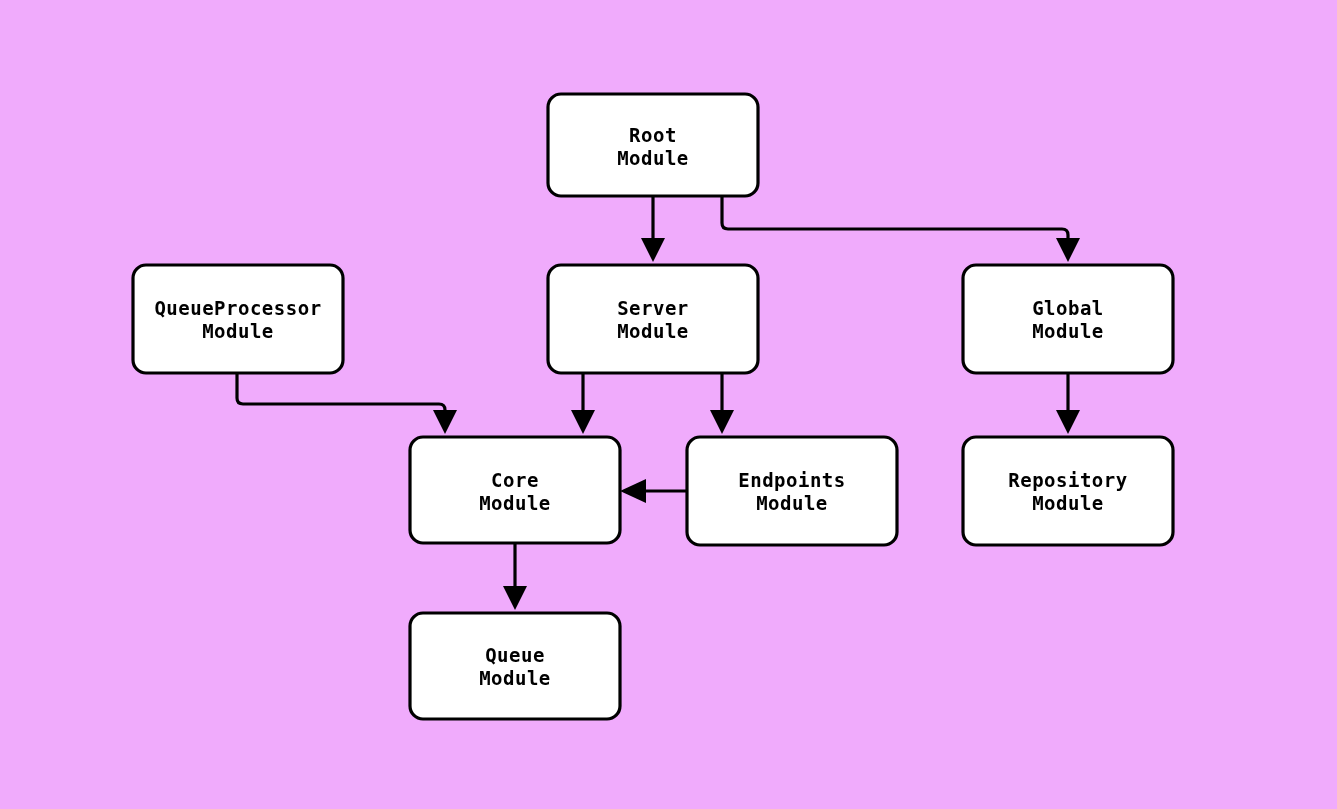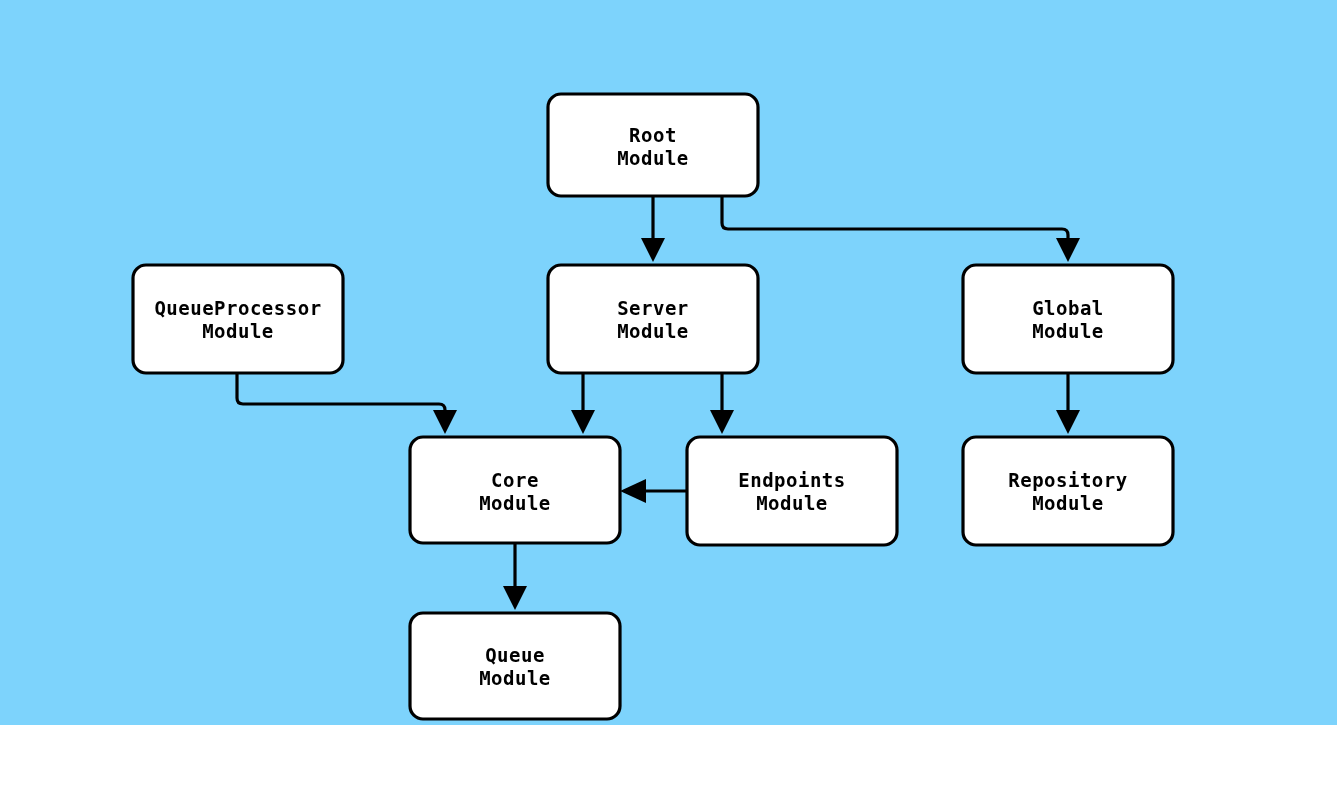--- a/index.html
+++ b/index.html
@@ -9,22 +9,22 @@
   }
   body {
     width: 1337px;
     height: 809px;
     font-family: "DejaVu Sans Mono", "Liberation Mono", monospace;
     overflow: hidden;
   }
   #diagram-root {
     position: relative;
     width: 1337px;
-    height: 725px;
-    background: #7dd3fc;
+    height: 809px;
+    background: #f0abfc;
   }
   svg.diagram-canvas {
     display: block;
     width: 1337px;
     height: 809px;
   }
   .node-shape {
     fill: #ffffff;
     stroke: #000000;
     stroke-width: 3.2;

